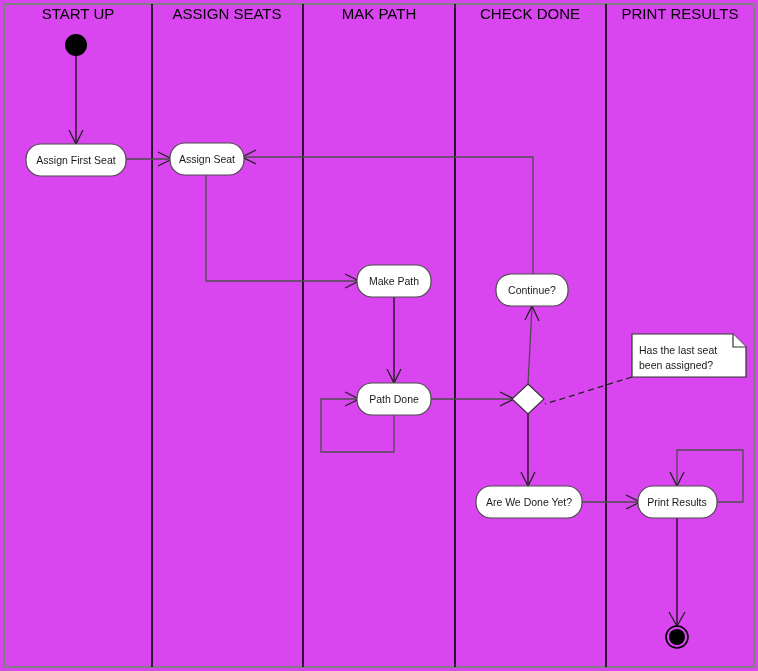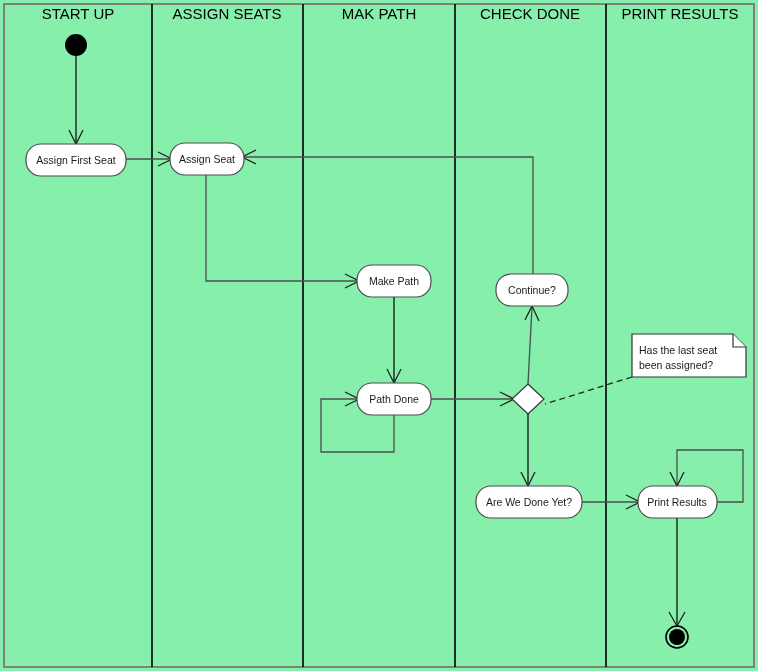--- a/index.html
+++ b/index.html
@@ -8,21 +8,21 @@
     padding: 0;
     background: #ffffff;
   }
   body {
     font-family: "Liberation Sans", sans-serif;
   }
   #canvas {
     position: relative;
     width: 758px;
     height: 671px;
-    background: #86efac;
+    background: #d946ef;
     overflow: hidden;
   }
   svg#diagram {
     display: block;
     width: 758px;
     height: 671px;
   }
   .lane-title {
     font-family: "Liberation Sans", sans-serif;
     font-size: 15px;

